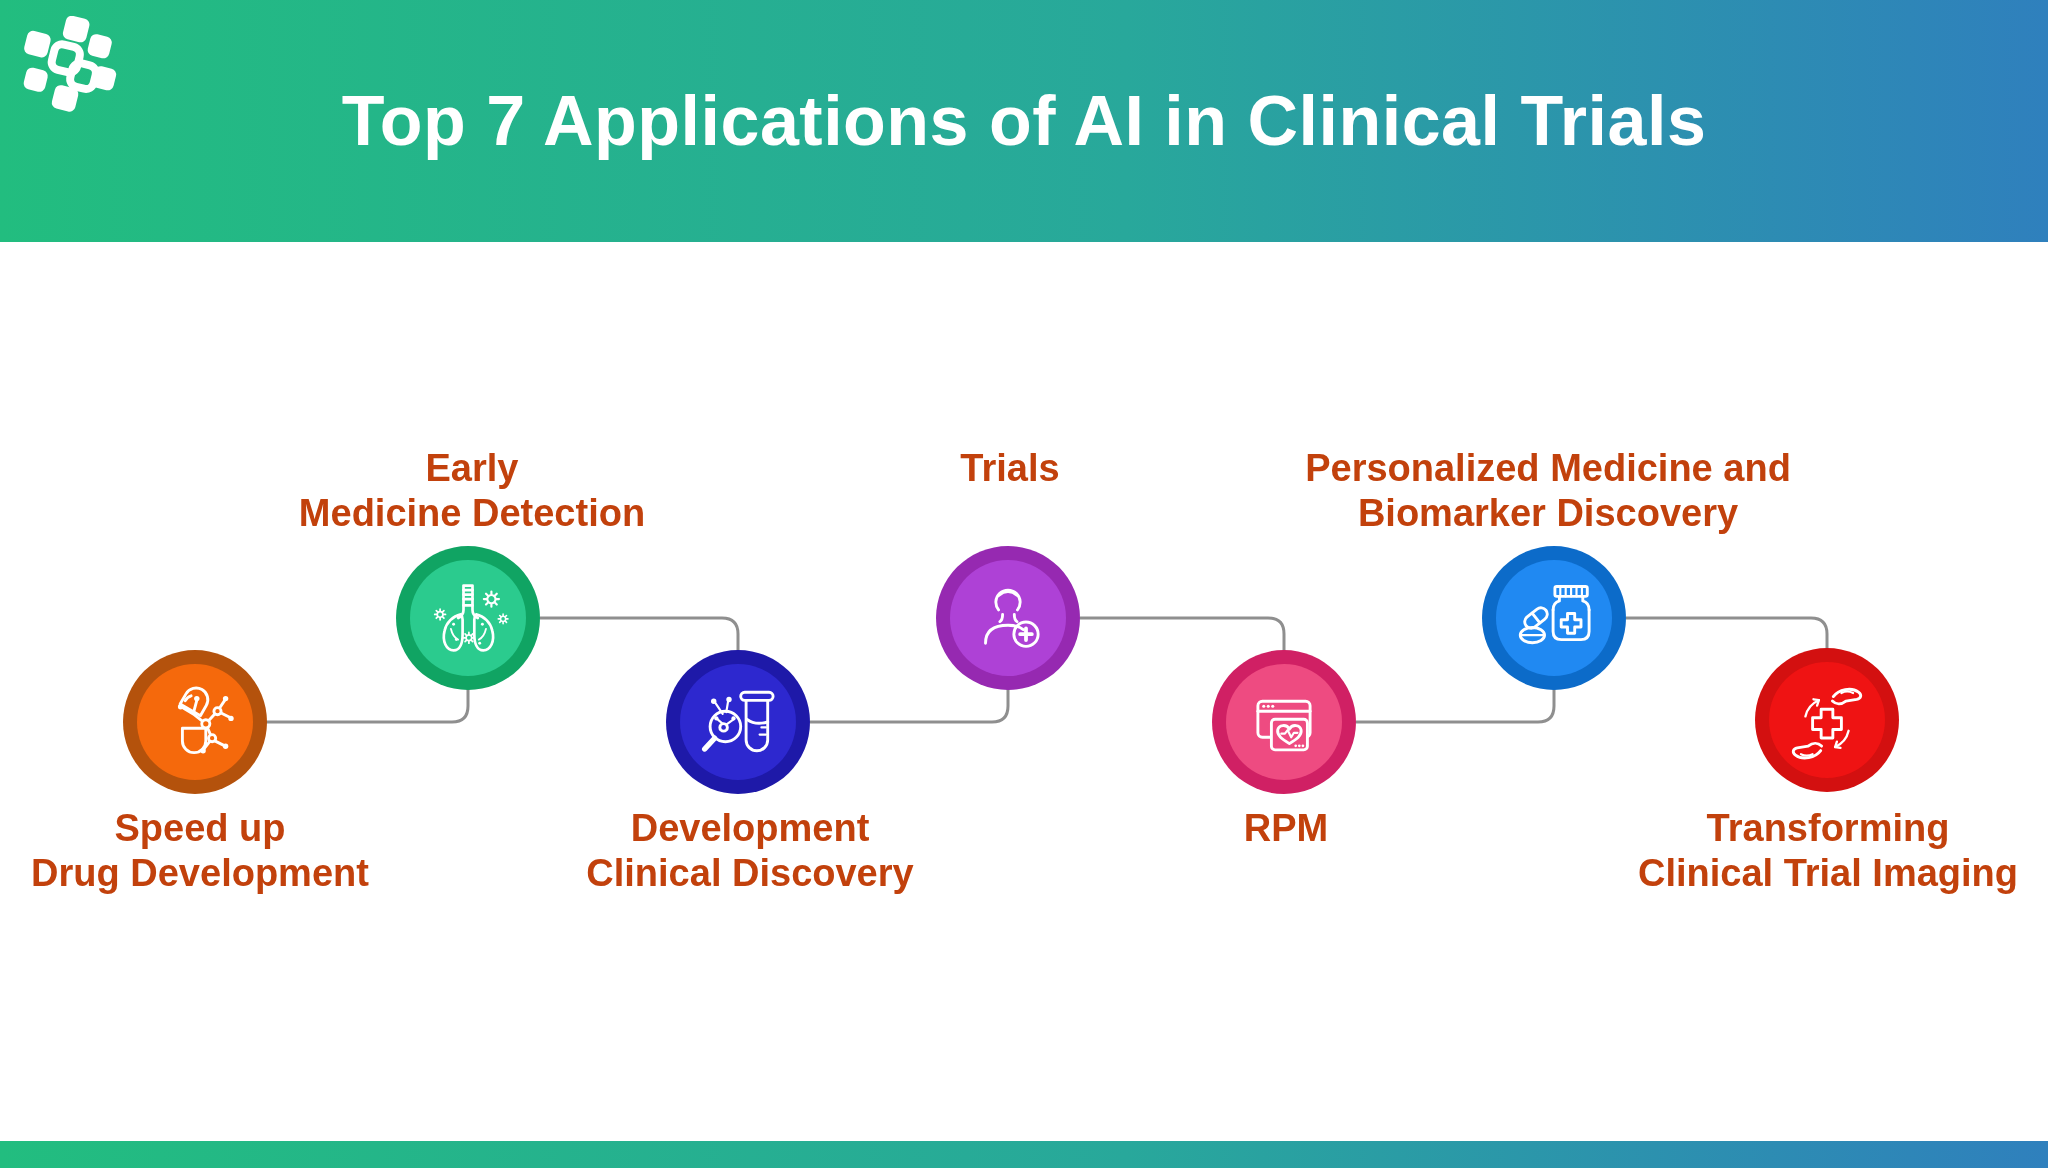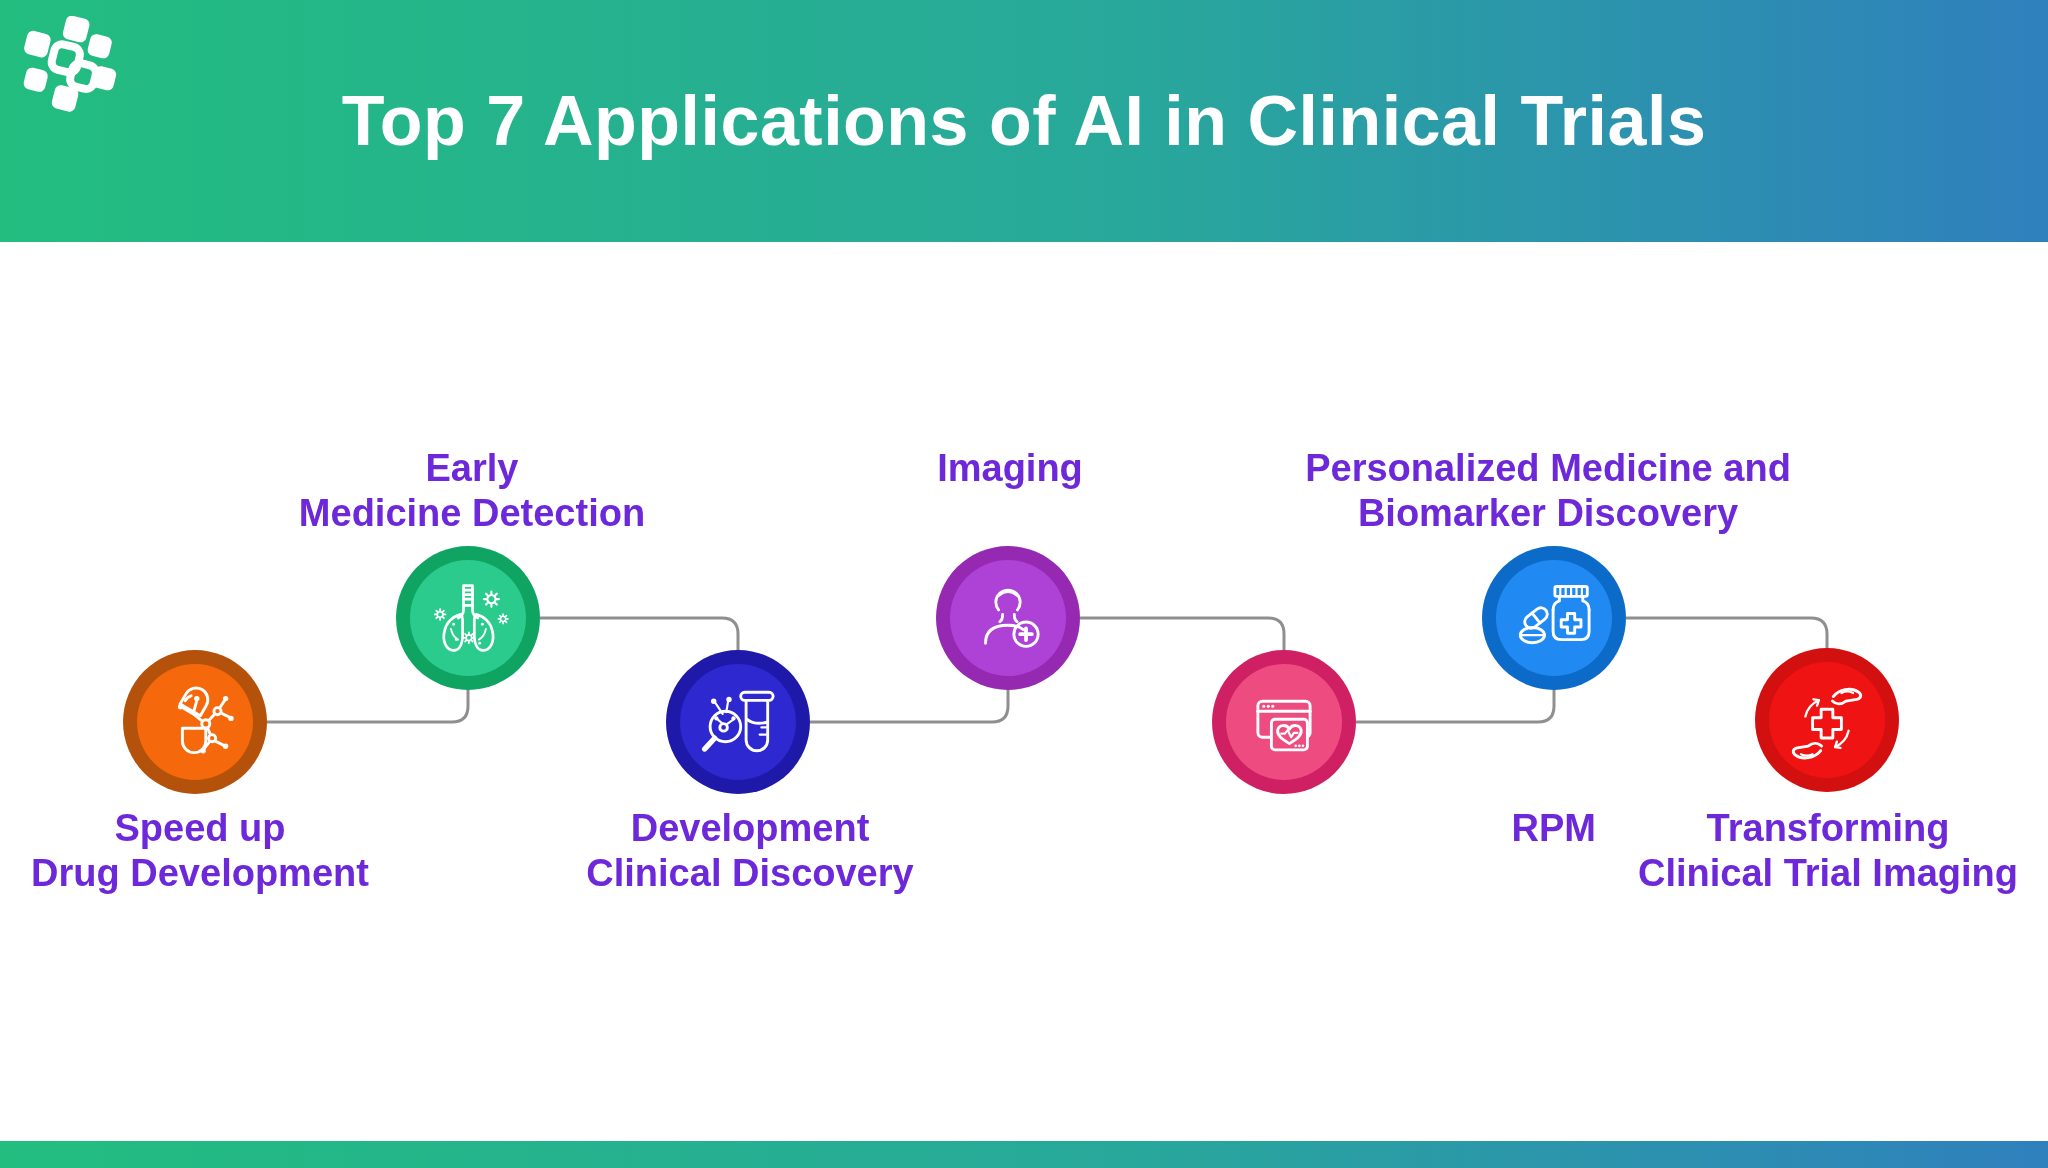--- a/index.html
+++ b/index.html
@@ -16,25 +16,25 @@
           background:linear-gradient(90deg,#22bd7f 0%,#28a89b 55%,#2f80bd 100%);}
   
   .wires{position:absolute;left:0;top:0;width:2048px;height:1168px;}
   
   .node{position:absolute;width:144px;height:144px;border-radius:50%;}
   .inner{position:absolute;inset:14px;border-radius:50%;display:flex;align-items:center;justify-content:center;}
   .n1{left:123px;top:650px;} .n2{left:396px;top:546px;} .n3{left:666px;top:650px;}
   .n4{left:936px;top:546px;} .n5{left:1212px;top:650px;} .n6{left:1482px;top:546px;}
   .n7{left:1755px;top:648px;}
   
-  .label{position:absolute;width:620px;text-align:center;color:#6d28d9;
+  .label{position:absolute;width:620px;text-align:center;color:#c2410c;
          font-size:38px;line-height:45px;font-weight:700;}
   .label .line{display:block;}
   .l1{left:-110px;top:806px;} .l2{left:162px;top:446px;} .l3{left:440px;top:806px;}
-  .l4{left:700px;top:446px;} .l5{left:976px;top:806px;text-align:right;} .l6{left:1238px;top:446px;}
+  .l4{left:700px;top:446px;} .l5{left:976px;top:806px;} .l6{left:1238px;top:446px;}
   .l7{left:1518px;top:806px;}
   .icon{display:block;}
 </style>
 </head>
 <body>
 
 <div class="canvas">
 
   <header class="header">
     <svg class="logo" width="118" height="110" viewBox="0 0 118 110">
@@ -160,21 +160,21 @@
         <path d="M39.5,41 A13.5,13.5 0 1 1 60.5,41"></path>
         <path d="M40,25 q10,-8 20,0 M46,21 q5,-2 9,0" stroke-width="2.6"></path>
         <path d="M44,46 q0,6 -3,8 M57,46 q0,6 3,8"></path>
         <path d="M25,78 Q25,58 50,58 Q61,58 67,63"></path>
         <circle cx="70" cy="68" r="13.5"></circle>
         <path d="M70,61.5 V74.5 M63.5,68 H76.5" stroke-width="4.2"></path>
       </svg>
     </div>
   </div>
   <div class="label l4">
-    <span class="line">Imaging</span>
+    <span class="line">Trials</span>
   </div>
 
   <div class="node n5" style="background-color: rgb(208, 32, 100);">
     <div class="inner" style="background-color: rgb(238, 75, 129);">
       <svg class="icon" width="90" height="90" viewBox="0 0 100 100" fill="none" stroke="#ffffff" stroke-width="3.2" stroke-linecap="round" stroke-linejoin="round">
         <rect x="21" y="27" width="58" height="40" rx="5"></rect>
         <path d="M21,38 H79"></path>
         <circle cx="27.5" cy="32.5" r="1.7" fill="#ffffff" stroke="none"></circle>
         <circle cx="32.5" cy="32.5" r="1.7" fill="#ffffff" stroke="none"></circle>
         <circle cx="37.5" cy="32.5" r="1.7" fill="#ffffff" stroke="none"></circle>

